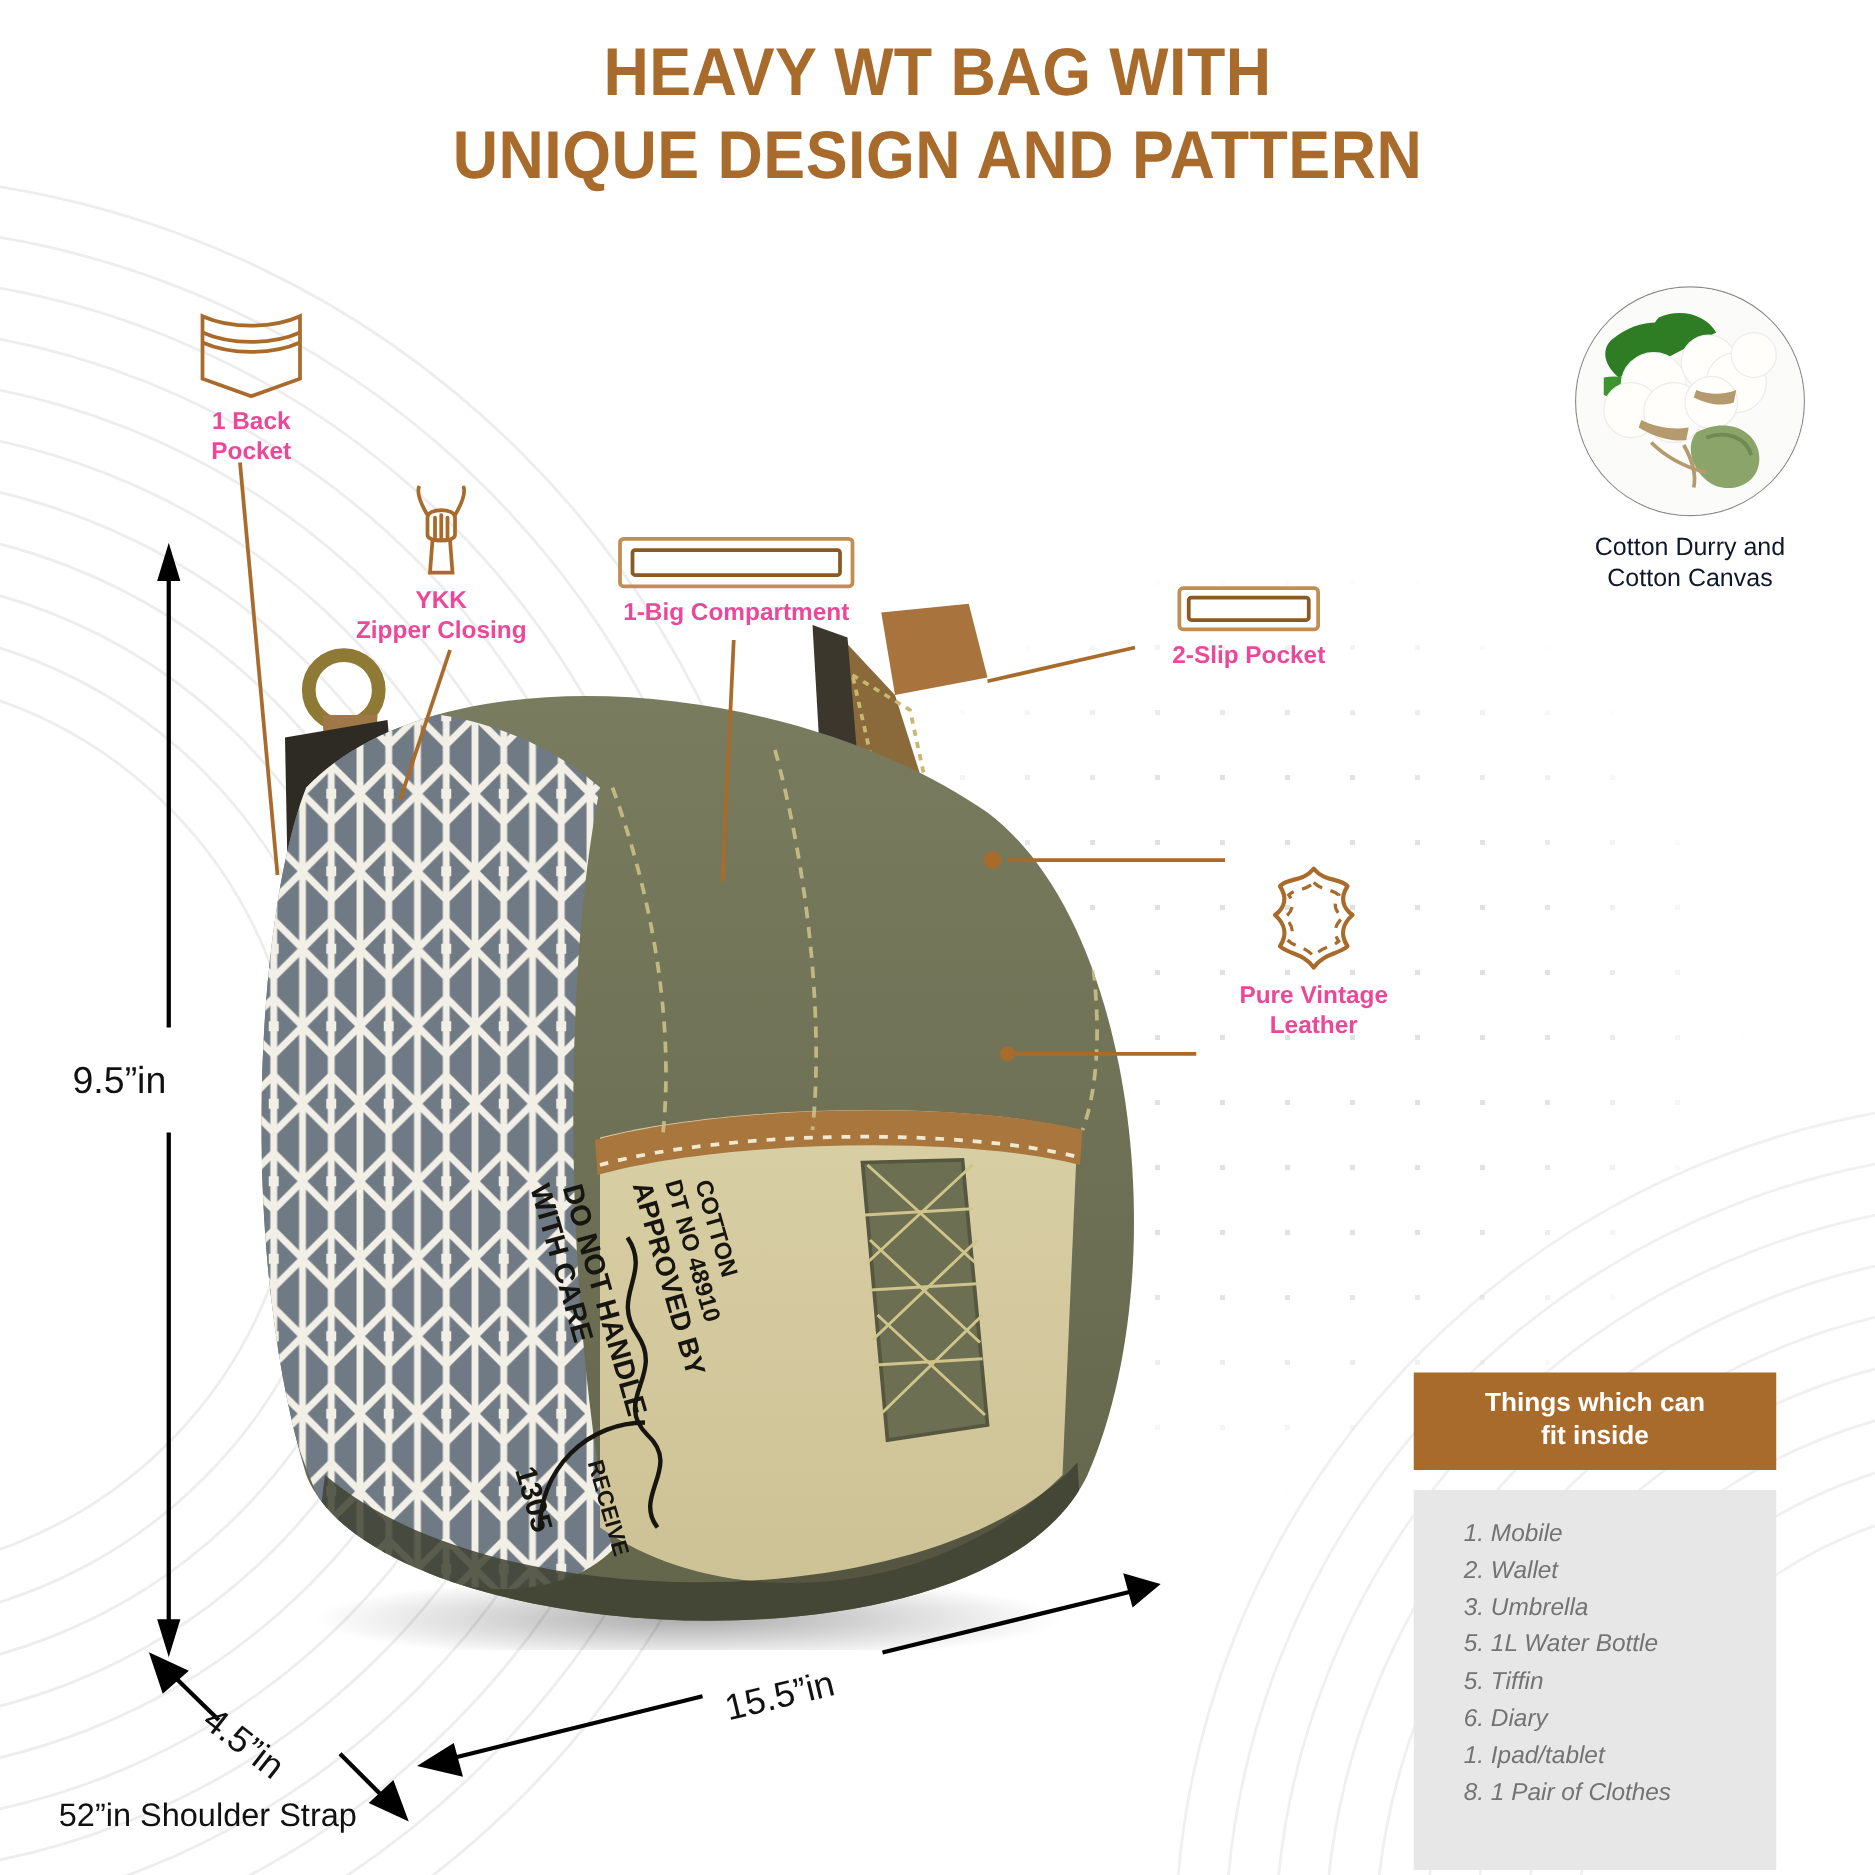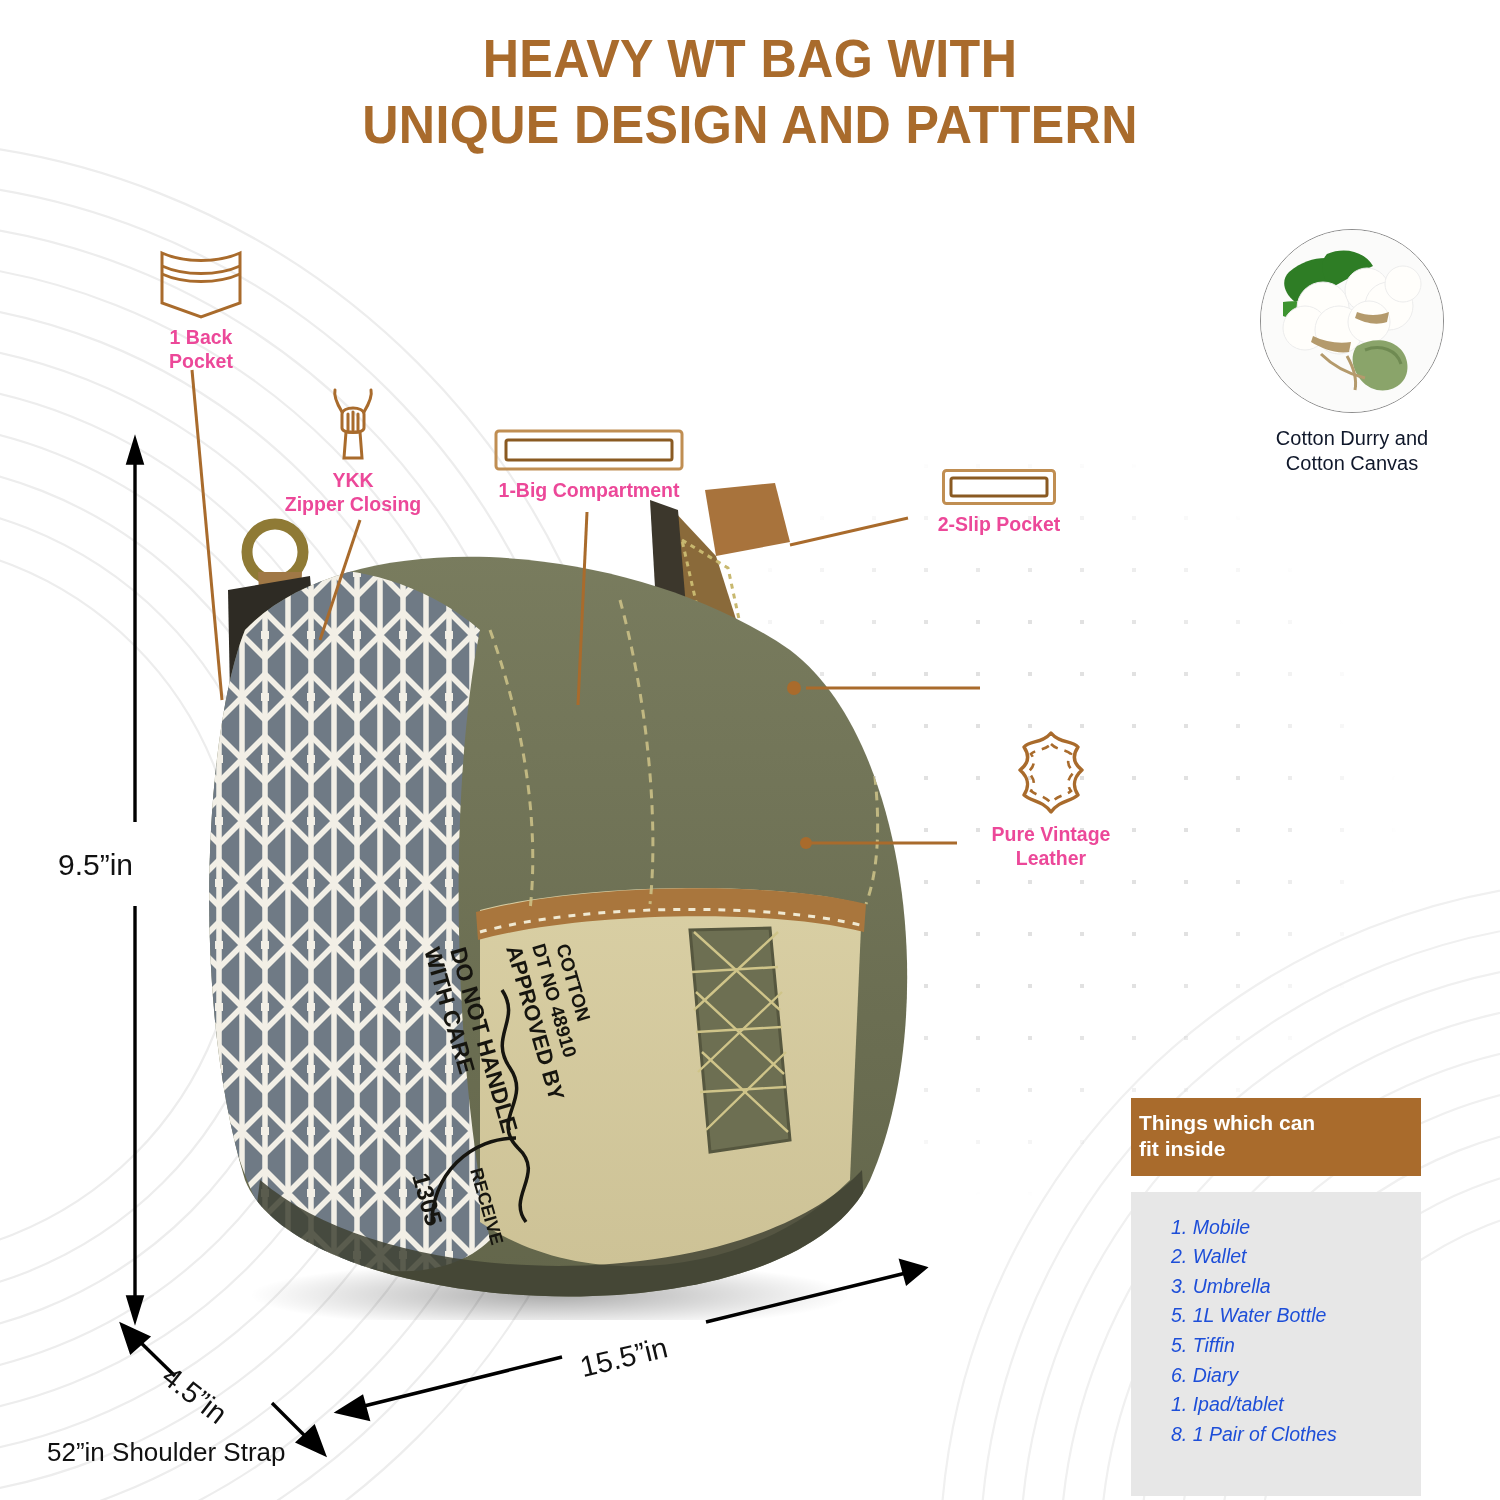--- a/index.html
+++ b/index.html
@@ -28,23 +28,23 @@
 
   
   .cotton{position:absolute;left:1246px;top:229px;width:212px;z-index:7;text-align:center;}
   .cotton-circle{width:182px;height:182px;border-radius:50%;border:1.6px solid #8c8c8c;
        margin:0 auto;overflow:hidden;position:relative;background:#fdfdfd;}
   .cotton-cap{margin-top:13px;font-size:20px;line-height:1.26;color:#0f172a;white-space:pre-line;}
 
   
   .card{position:absolute;left:1131px;top:1098px;width:290px;z-index:7;}
   .card-hd{background:#a96b2c;color:#fff;font-weight:700;font-size:21px;line-height:1.25;
-           padding:12px 8px 13px;white-space:pre-line;}
+           text-align:center;padding:12px 8px 13px;white-space:pre-line;}
   .card-bd{background:#e7e7e7;padding:21px 0 46px 40px;}
-  .card-bd li{font-style:italic;font-size:19.5px;line-height:1.52;color:#1d4ed8;
+  .card-bd li{font-style:italic;font-size:19.5px;line-height:1.52;color:#737373;
               list-style:none;white-space:nowrap;}
 
   
   .dim{position:absolute;z-index:8;font-size:29px;color:#111;white-space:nowrap;}
   #dim-h{left:58px;top:848px;font-size:30px;}
   #dim-d{left:176px;top:1360px;transform:rotate(38deg);transform-origin:0 0;}
   #dim-w{left:577px;top:1352px;transform:rotate(-13.5deg);transform-origin:0 0;}
   #dim-strap{left:47px;top:1437px;font-size:26px;}
 
   
@@ -246,21 +246,21 @@
 
   <div class="feat" style="left:908px;top:468px;width:182px">
     <svg class="ic" width="116" height="38" viewBox="0 0 116 38">
       <rect x="2.5" y="2.5" width="111" height="33" rx="3" fill="none" stroke="#c08e52" stroke-width="3"></rect>
       <rect x="10" y="10" width="96" height="18" rx="2" fill="none" stroke="#8a5a22" stroke-width="3"></rect>
     </svg>
     <div class="lbl">2-Slip Pocket</div>
   </div>
 
 
-  <div class="feat" style="left:958px;top:730px;width:186px">
+  <div class="feat" style="left:958px;top:692px;width:186px">
     <svg class="ic" width="86" height="86" viewBox="0 0 86 86">
       <path d="M43 3 C52 14 64 10 70 17 C64 26 66 34 74 40 C66 47 64 56 70 65
                C62 72 52 70 43 82 C34 70 24 72 16 65 C22 56 20 47 12 40
                C20 34 22 26 16 17 C22 10 34 14 43 3 Z" fill="none" stroke="#a96b2c" stroke-width="3.4" stroke-linejoin="round"></path>
       <path d="M43 14 C50 21 58 19 63 24 C58 31 60 37 66 42 C60 48 58 54 63 61
                C57 66 50 65 43 73 C36 65 29 66 23 61 C28 54 26 48 20 42
                C26 37 28 31 23 24 C28 19 36 21 43 14 Z" fill="none" stroke="#a96b2c" stroke-width="2.6" stroke-dasharray="8 7"></path>
     </svg>
     <div class="lbl">Pure Vintage
 Leather</div>

